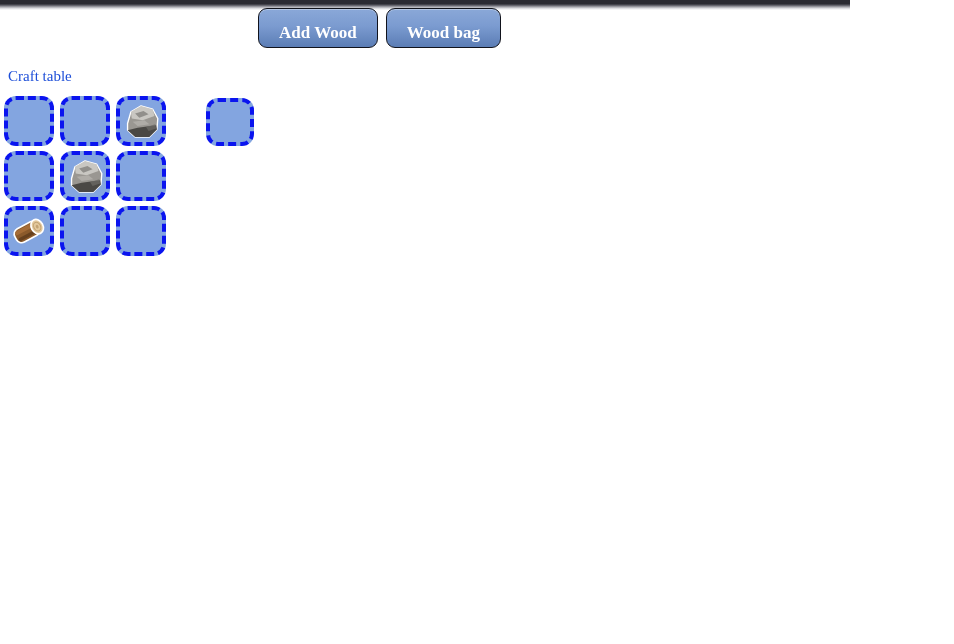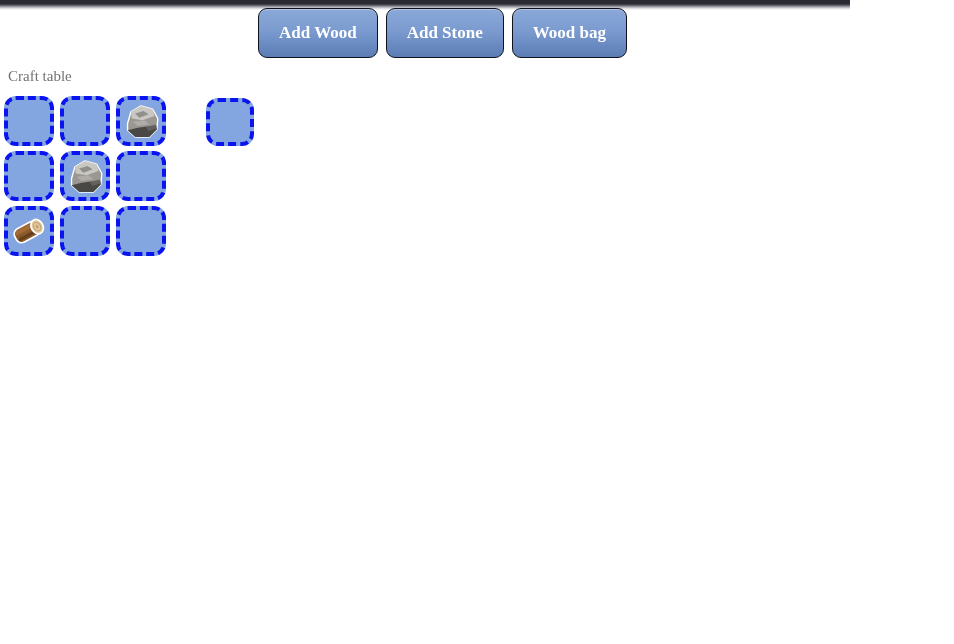--- a/index.html
+++ b/index.html
@@ -37,21 +37,21 @@
   #toolbar {
     position: absolute;
     left: 258px;
     top: 8px;
     display: flex;
     align-items: flex-start;
     gap: 8px;
   }
 
   .tool-button {
-    height: 50px;
+    height: 40px;
     padding: 0 20px;
     border: 1px solid #11131c;
     border-radius: 9px;
     background: linear-gradient(to bottom, #8aa8d8 0%, #7b9bd0 45%, #5b7db5 100%);
     color: #ffffff;
     font-family: "Liberation Serif", "DejaVu Serif", serif;
     font-size: 17px;
     font-weight: bold;
     line-height: 48px;
     text-align: center;
@@ -59,21 +59,21 @@
     cursor: pointer;
     box-shadow: inset 0 1px 0 rgba(255,255,255,0.35);
   }
 
   
   #craft-label {
     position: absolute;
     left: 8px;
     top: 68px;
     font-size: 15px;
-    color: #737373;
+    color: #1d4ed8;
     white-space: nowrap;
   }
 
   #craft-area {
     position: absolute;
     left: 4px;
     top: 96px;
   }
 
   #craft-grid {
@@ -122,21 +122,20 @@
 </style>
 </head>
 <body>
 
 <div id="page">
 
   <div id="top-strip"></div>
 
   <div id="toolbar">
     <div class="tool-button">Add Wood</div>
-    <div class="tool-button">Add Stone</div>
     <div class="tool-button">Wood bag</div>
   </div>
 
   <div id="craft-label">Craft table</div>
 
   <div id="craft-area">
 
     <div id="craft-grid">
       <div class="slot"></div>
       <div class="slot"></div>

